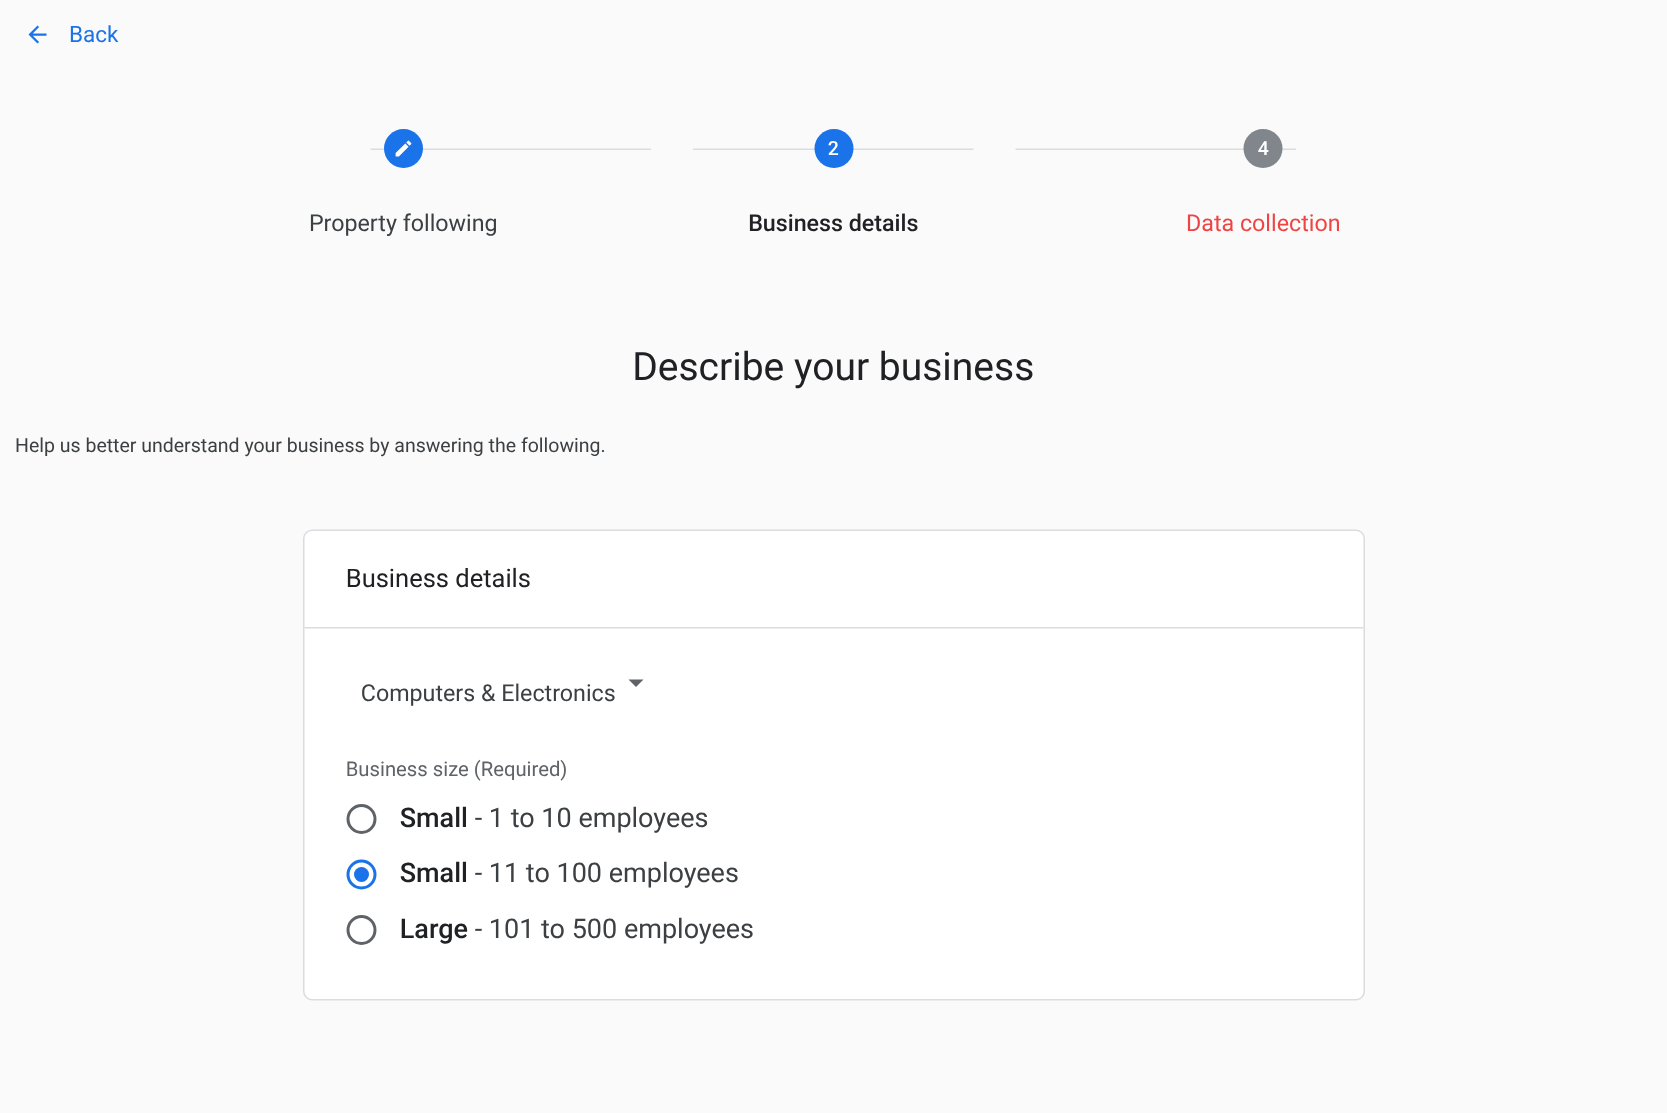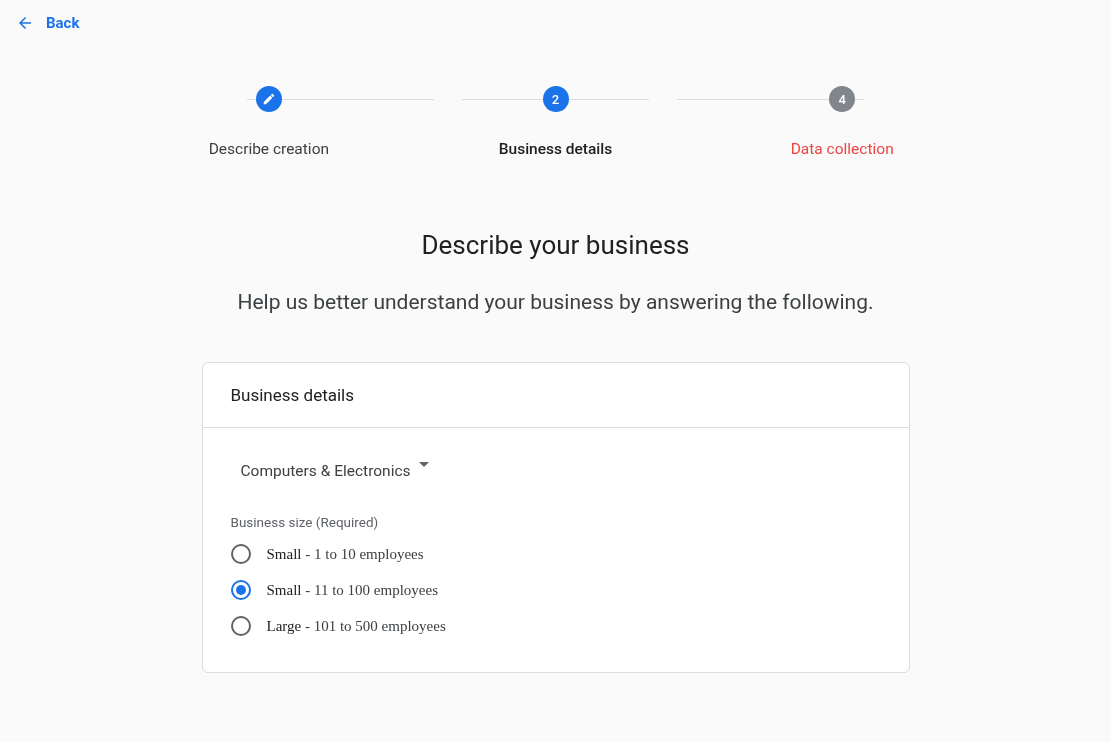--- a/index.html
+++ b/index.html
@@ -17,21 +17,20 @@
     }
     .back-link {
       display: inline-flex;
       align-items: center;
       gap: 12px;
       color: #1a73e8;
       font-size: 15px;
       padding: 14px 16px;
       cursor: pointer;
       text-decoration: none;
-      font-weight: bold;
     }
     .back-arrow {
       display: inline-flex;
       align-items: center;
     }
     .stepper {
       display: flex;
       align-items: flex-start;
       justify-content: center;
       margin: 40px auto 0;
@@ -86,24 +85,25 @@
       z-index: 1;
     }
     .page-title {
       text-align: center;
       font-size: 26px;
       font-weight: 400;
       color: #202124;
       margin-top: 72px;
     }
     .page-subtitle {
-      text-align: center;
-      font-size: 21px;
+      text-align: left;
+      font-size: 13px;
       color: #3c4043;
       margin-top: 30px;
+      margin-left: 10px;
     }
     .card {
       background: white;
       border: 1px solid #dadce0;
       border-radius: 6px;
       width: 708px;
       margin: 48px auto 0;
     }
     .card-header {
       padding: 22px 28px;
@@ -162,23 +162,22 @@
     .radio-circle.selected {
       border-color: #1a73e8;
     }
     .radio-dot {
       width: 10px;
       height: 10px;
       border-radius: 50%;
       background: #1a73e8;
     }
     .radio-label {
-      font-size: 15px;
-      color: #3c4043;
-      font-family: Liberation Serif, serif;
+      font-size: 18px;
+      color: #3c4043;
     }
     .radio-label .bold {
       font-weight: 500;
       color: #202124;
     }
   </style>
 </head>
 <body>
 
 
@@ -192,21 +191,21 @@
   <span>Back</span>
 </a>
 
 <div class="stepper" id="stepper">
     <div class="step">
       <div class="step-circle blue">
         <svg width="14" height="14" viewBox="0 0 24 24" fill="white">
           <path d="M3 17.25V21h3.75L17.81 9.94l-3.75-3.75L3 17.25zM20.71 7.04a1 1 0 0 0 0-1.41l-2.34-2.34a1 1 0 0 0-1.41 0l-1.83 1.83 3.75 3.75 1.83-1.83z"></path>
         </svg>
       </div>
-      <div class="step-label">Describe creation</div>
+      <div class="step-label">Property following</div>
     </div>
     <div class="step-line" style="left: calc(12.5% + 14px); width: calc(25% - 28px); margin-left: 0px;"></div>
     <div class="step active">
       <div class="step-circle blue">2</div>
       <div class="step-label">Business details</div>
     </div>
     <div class="step-line" style="left: calc(37.5% + 14px); width: calc(25% - 28px); margin-left: 0px;"></div>
     <div class="step-line" style="left: calc(62.5% + 14px); width: calc(25% - 28px); margin-left: 0px;"></div>
     <div class="step future">
       <div class="step-circle gray">4</div>

